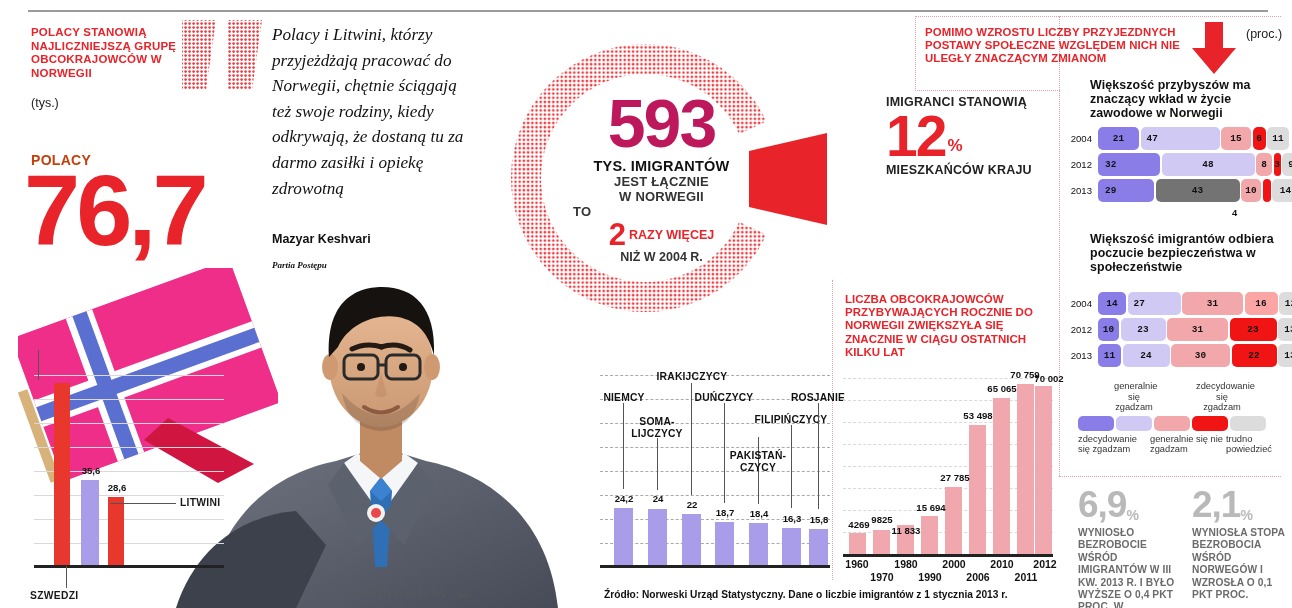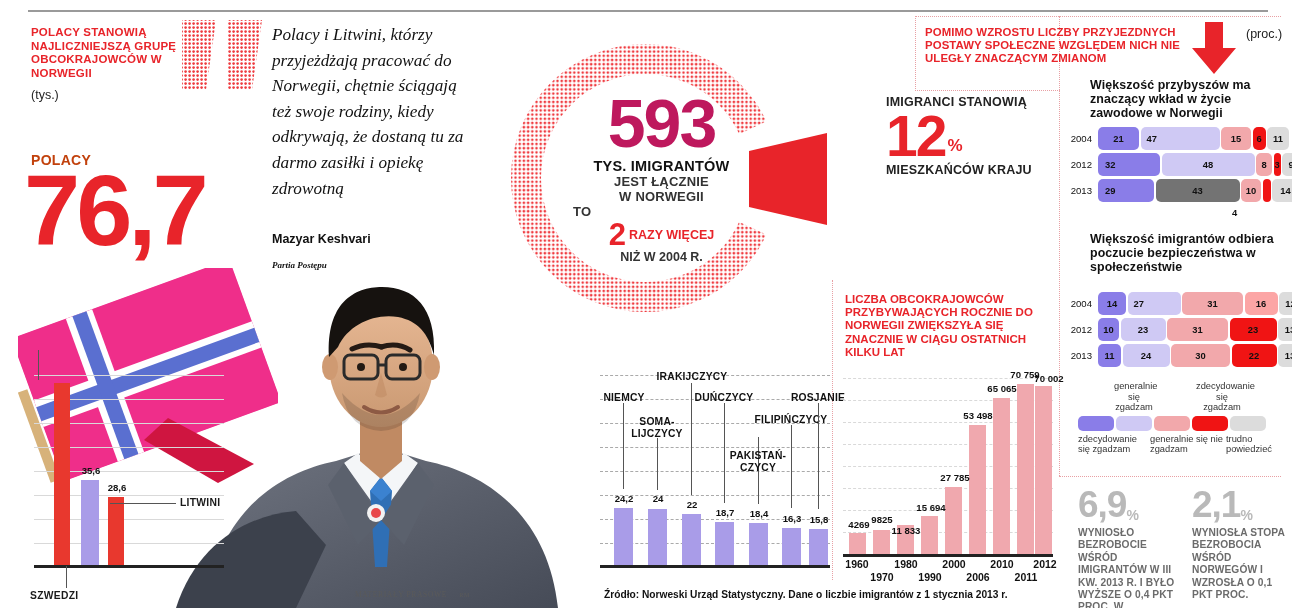--- a/index.html
+++ b/index.html
@@ -13,21 +13,21 @@
 
   
   #top-rule{left:28px;top:10px;width:1240px;height:2px;background:#9a9a9a;}
 
   
   #left-head{left:31px;top:26px;width:160px;}
   #left-head .hl{
     color:#e8242a;font-weight:bold;font-size:11.5px;line-height:13.6px;
     letter-spacing:.2px;
   }
-  #left-head .tys{color:#222;font-size:12.5px;margin-top:8px;font-weight:normal;}
+  #left-head .tys{color:#222;font-size:12.5px;margin-top:16px;font-weight:normal;}
   #polacy-label{left:31px;top:152px;color:#c2410c;font-weight:bold;font-size:14px;letter-spacing:.3px;}
   #big-767{left:24px;top:160px;color:#e8242a;font-weight:bold;font-size:101px;line-height:101px;letter-spacing:-4px;}
 
   
   #quote-mark{left:180px;top:18px;width:88px;height:75px;}
 
   
   #quote{
     left:272px;top:22px;width:205px;
     font-family:"Liberation Serif",serif;font-style:italic;
@@ -70,21 +70,21 @@
   #dot-mid2{left:1059px;top:16px;width:1px;height:460px;border-left:1px dotted #e8a0a4;}
   #dot-v1{left:915px;top:16px;width:1px;height:75px;border-left:1px dotted #e8a0a4;}
 
   
   .sc-title{font-size:12.4px;font-weight:bold;color:#111;line-height:14.2px;letter-spacing:.1px;}
   .sc-row{display:flex;align-items:center;height:23px;margin-bottom:3px;}
   .sc-year{width:24px;font-size:9.6px;color:#111;text-align:right;margin-right:6px;font-weight:normal;}
   .sc-bars{display:flex;align-items:center;height:23px;}
   .seg{
     height:23px;border-radius:5px;display:flex;align-items:center;justify-content:center;
-    font-size:9.4px;font-weight:bold;color:#111;margin-right:1.5px;box-sizing:border-box;
+    font-size:9.4px;font-weight:bold;color:#111;margin-right:1.5px;box-sizing:border-box;font-family:Liberation Mono, monospace;
   }
 
   
   #legend{left:1078px;top:381px;width:200px;}
   .lg-top{display:flex;font-size:9.3px;line-height:10.6px;color:#333;text-align:center;}
   .lg-swatches{display:flex;margin:3px 0 3px 0;}
   .lg-sw{height:15px;border-radius:5px;margin-right:2px;}
   .lg-bot{display:flex;font-size:9.3px;line-height:10.6px;color:#333;}
 
   

